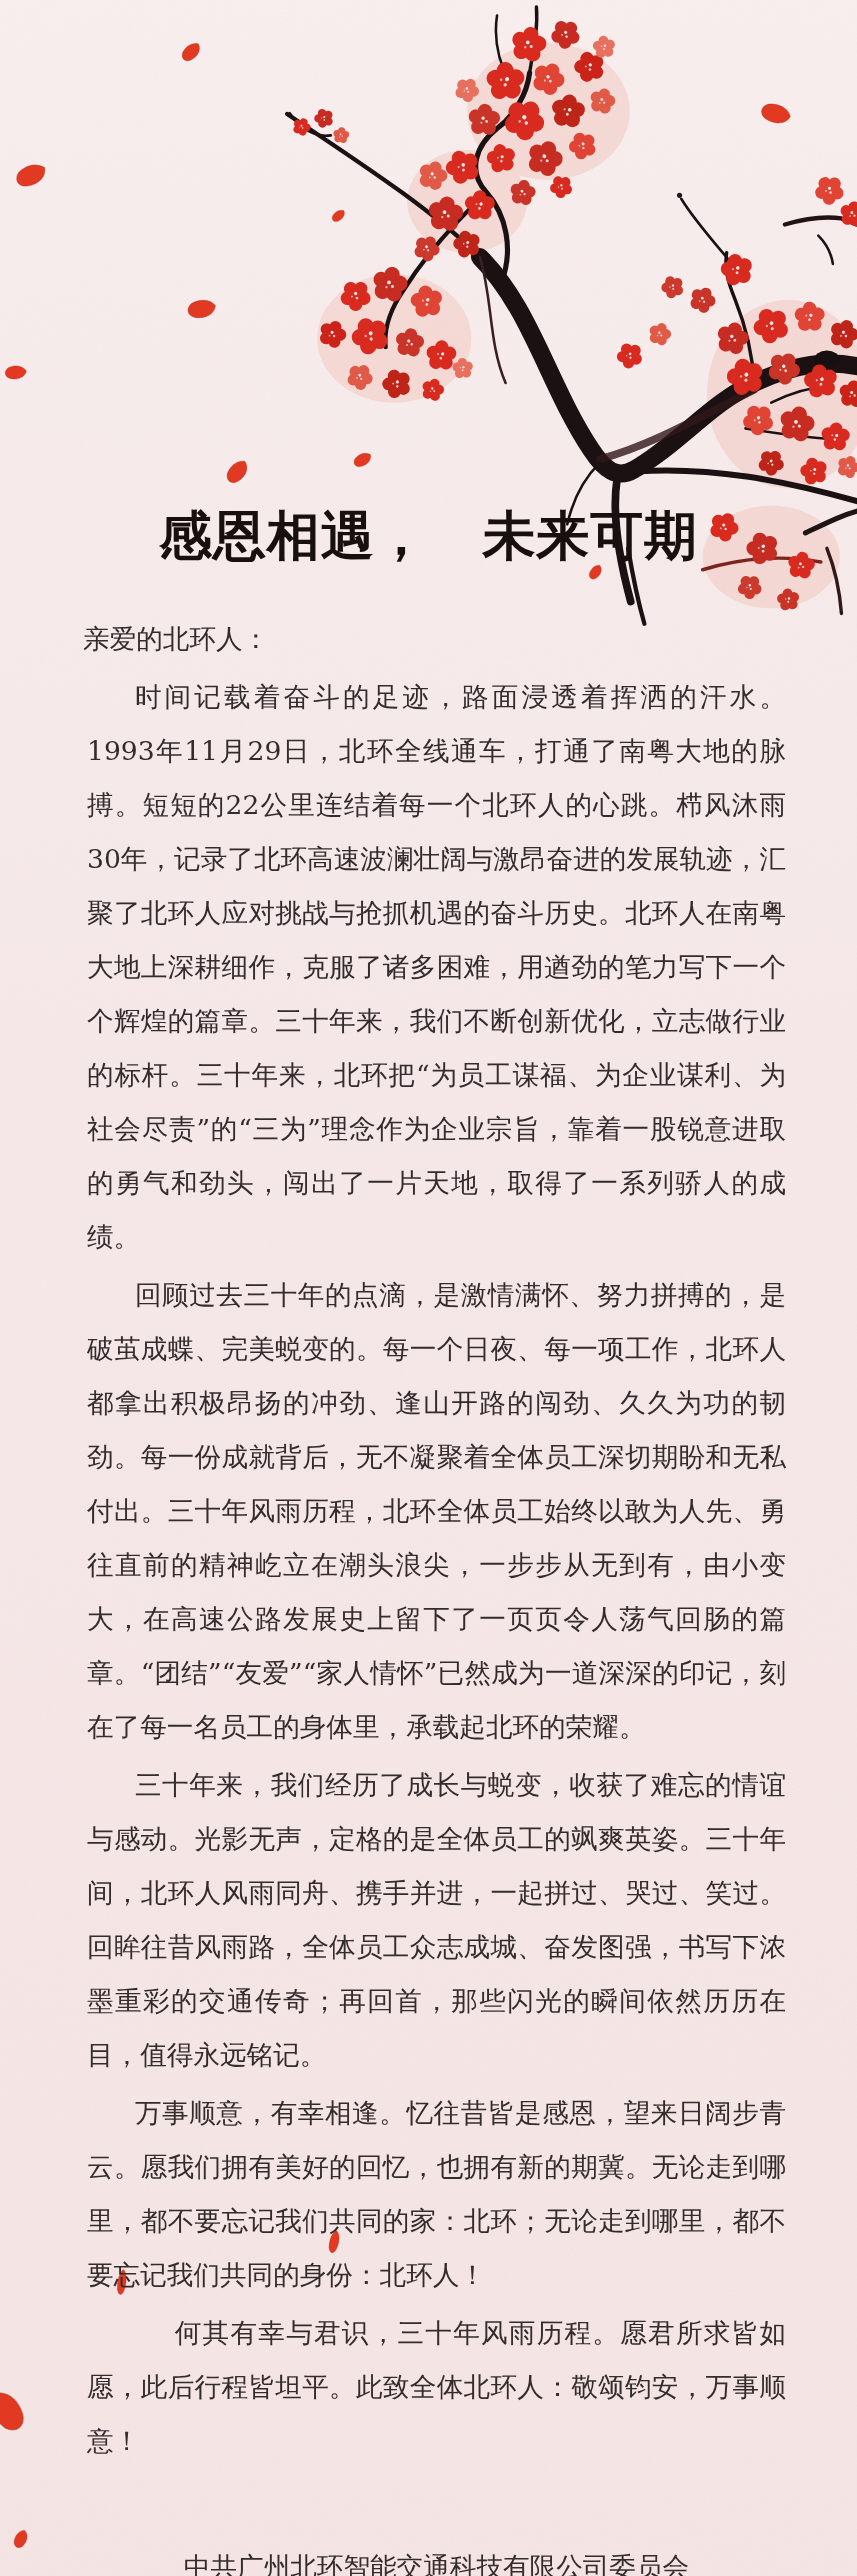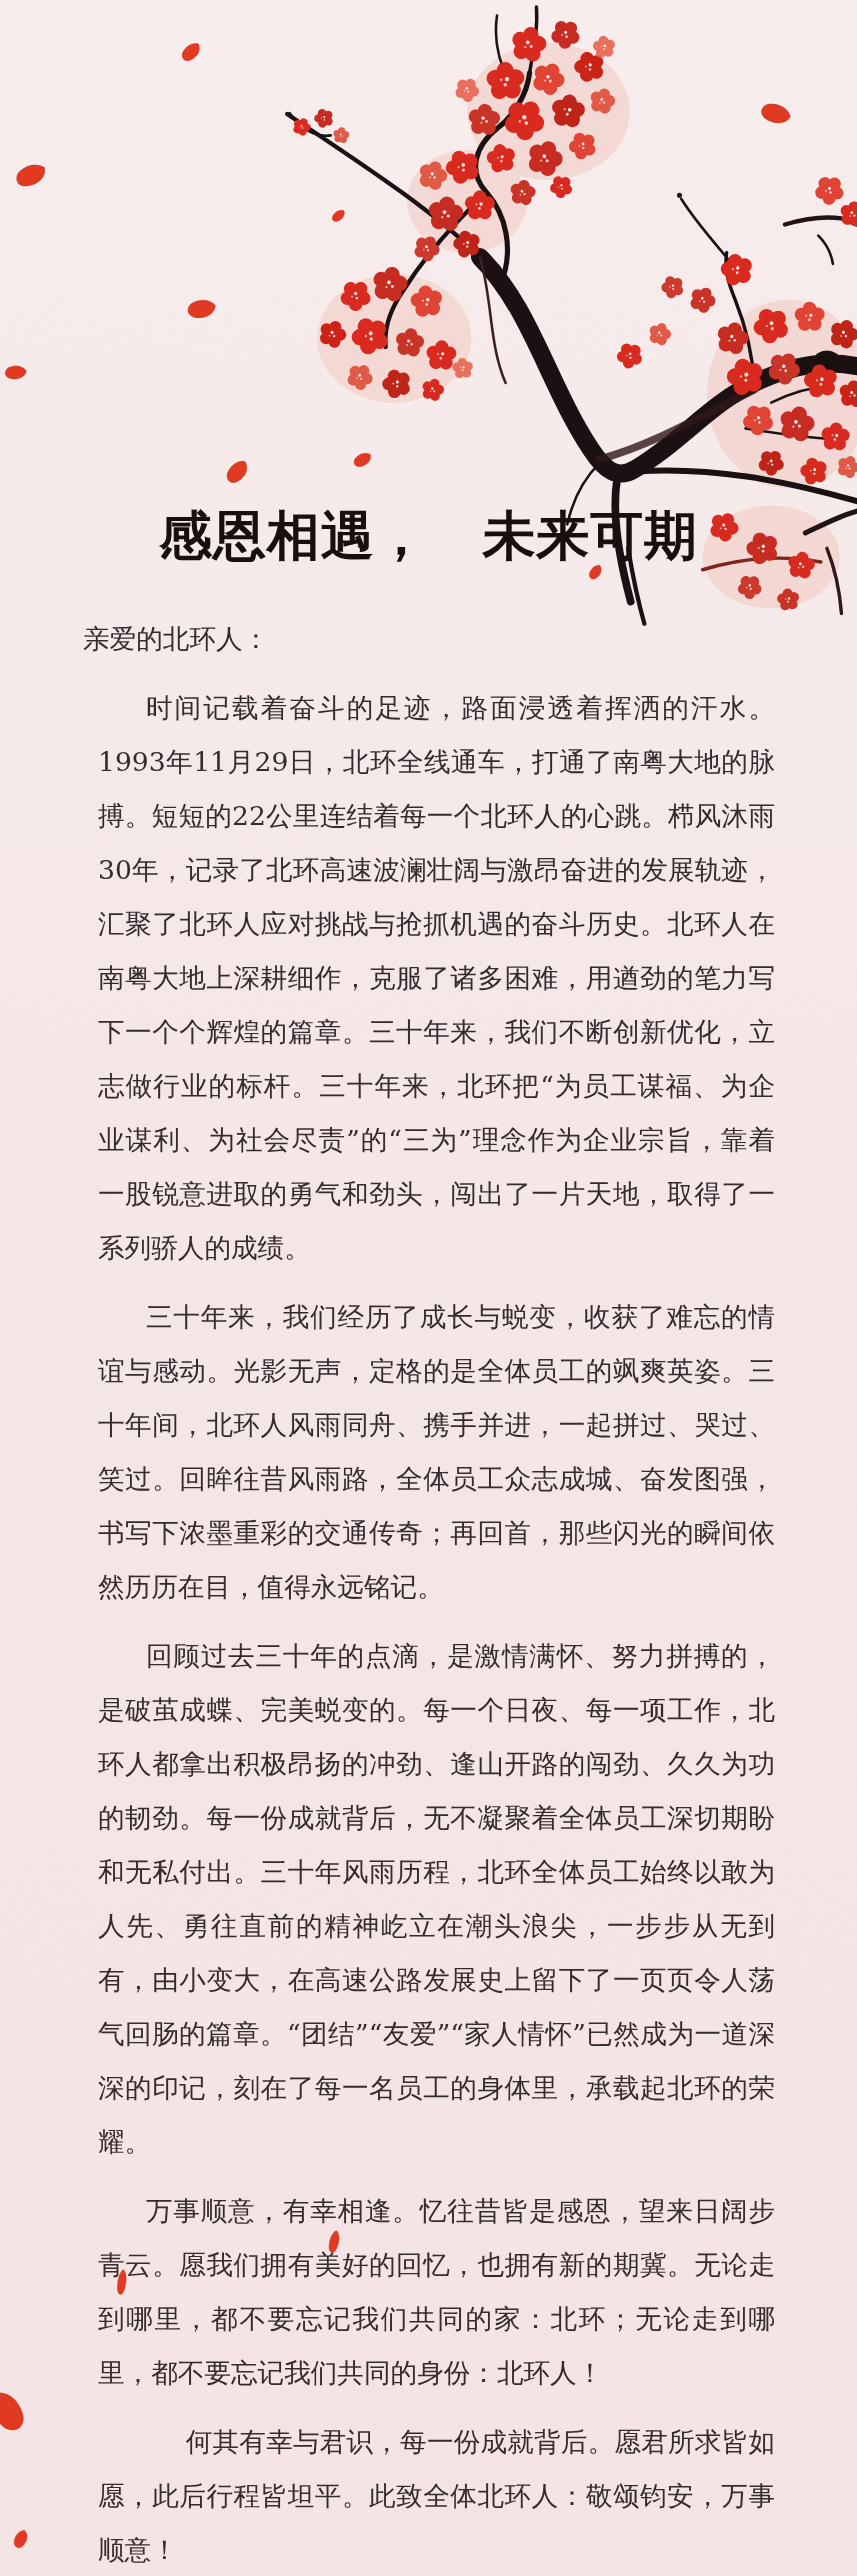--- a/index.html
+++ b/index.html
@@ -23,21 +23,21 @@
     letter-spacing:0.9px;
     font-family:"DejaVu Serif","Liberation Serif",serif;
   }
   .letter{
     position:absolute;top:612px;left:16px;right:0;
     padding:0 67px;
     font-size:26.6px;line-height:54px;color:#342b2c;
     text-align:justify;text-justify:inter-character;
   }
   .salutation{margin:0;}
-  .letter p{margin:15px;text-indent:1.8em;}
+  .letter p{margin:4px;text-indent:1.8em;}
   .letter p.deep-indent{text-indent:3.3em;}
   .signature-block{margin-top:72px;}
   .signature-line{text-align:center;}
   .date-line{text-align:left;padding-right:137px;}
 </style>
 </head>
 <body>
 
 <div class="paper-tint"></div>
 
@@ -198,22 +198,22 @@
     <use href="#petal2" transform="translate(8,252) rotate(-40) scale(1.6)"></use>
     <use href="#petal2" transform="translate(24,402) rotate(20) scale(0.7)"></use>
   </g>
 </svg>
 
 <div class="page-title">感恩相遇，　未来可期</div>
 
 <div class="letter">
   <div class="salutation">亲爱的北环人：</div>
   <p>时间记载着奋斗的足迹，路面浸透着挥洒的汗水。1993年11月29日，北环全线通车，打通了南粤大地的脉搏。短短的22公里连结着每一个北环人的心跳。栉风沐雨30年，记录了北环高速波澜壮阔与激昂奋进的发展轨迹，汇聚了北环人应对挑战与抢抓机遇的奋斗历史。北环人在南粤大地上深耕细作，克服了诸多困难，用遒劲的笔力写下一个个辉煌的篇章。三十年来，我们不断创新优化，立志做行业的标杆。三十年来，北环把“为员工谋福、为企业谋利、为社会尽责”的“三为”理念作为企业宗旨，靠着一股锐意进取的勇气和劲头，闯出了一片天地，取得了一系列骄人的成绩。</p>
+  <p>回顾过去三十年的点滴，是激情满怀、努力拼搏的，是破茧成蝶、完美蜕变的。每一个日夜、每一项工作，北环人都拿出积极昂扬的冲劲、逢山开路的闯劲、久久为功的韧劲。每一份成就背后，无不凝聚着全体员工深切期盼和无私付出。三十年风雨历程，北环全体员工始终以敢为人先、勇往直前的精神屹立在潮头浪尖，一步步从无到有，由小变大，在高速公路发展史上留下了一页页令人荡气回肠的篇章。“团结”“友爱”“家人情怀”已然成为一道深深的印记，刻在了每一名员工的身体里，承载起北环的荣耀。</p>
   <p>三十年来，我们经历了成长与蜕变，收获了难忘的情谊与感动。光影无声，定格的是全体员工的飒爽英姿。三十年间，北环人风雨同舟、携手并进，一起拼过、哭过、笑过。回眸往昔风雨路，全体员工众志成城、奋发图强，书写下浓墨重彩的交通传奇；再回首，那些闪光的瞬间依然历历在目，值得永远铭记。</p>
-  <p>回顾过去三十年的点滴，是激情满怀、努力拼搏的，是破茧成蝶、完美蜕变的。每一个日夜、每一项工作，北环人都拿出积极昂扬的冲劲、逢山开路的闯劲、久久为功的韧劲。每一份成就背后，无不凝聚着全体员工深切期盼和无私付出。三十年风雨历程，北环全体员工始终以敢为人先、勇往直前的精神屹立在潮头浪尖，一步步从无到有，由小变大，在高速公路发展史上留下了一页页令人荡气回肠的篇章。“团结”“友爱”“家人情怀”已然成为一道深深的印记，刻在了每一名员工的身体里，承载起北环的荣耀。</p>
   <p>万事顺意，有幸相逢。忆往昔皆是感恩，望来日阔步青云。愿我们拥有美好的回忆，也拥有新的期冀。无论走到哪里，都不要忘记我们共同的家：北环；无论走到哪里，都不要忘记我们共同的身份：北环人！</p>
-  <p class="deep-indent">何其有幸与君识，每一份成就背后。愿君所求皆如愿，此后行程皆坦平。此致全体北环人：敬颂钧安，万事顺意！</p>
+  <p class="deep-indent">何其有幸与君识，三十年风雨历程。愿君所求皆如愿，此后行程皆坦平。此致全体北环人：敬颂钧安，万事顺意！</p>
   <div class="signature-block">
     <div class="signature-line">中共广州北环智能交通科技有限公司委员会</div>
     <div class="date-line">2024年3月22日</div>
   </div>
 </div>
 
 
 </body></html>

